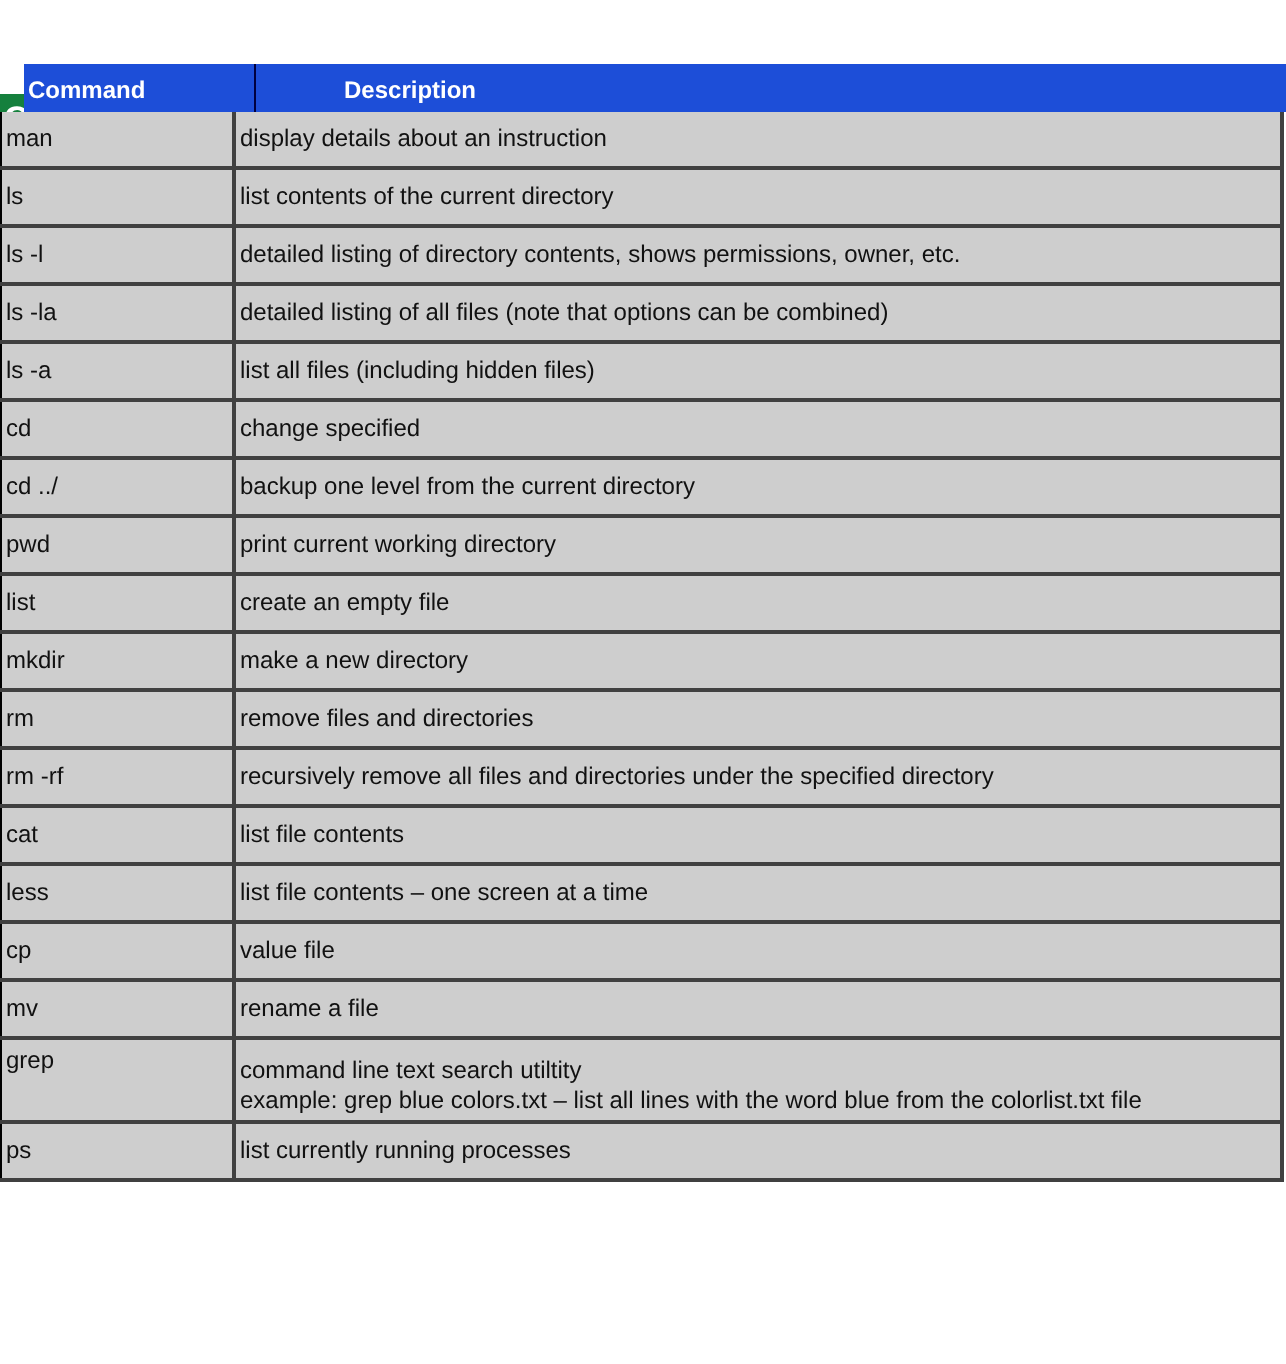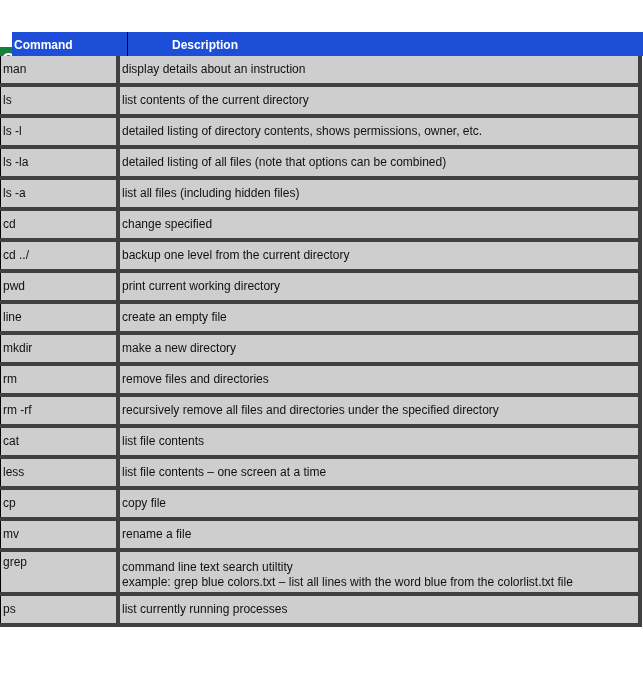--- a/index.html
+++ b/index.html
@@ -7,21 +7,21 @@
   .sheet { position:absolute; left:0; top:0; width:641px; }
   .title-bar { position:absolute; left:0; top:0; width:641px; height:32px; background:#15803d;margin-top:47px; }
   .title-text { position:absolute; left:2px; top:3px; color:#ffffff; font-weight:bold; font-size:17px; letter-spacing:0; }
   .title-rule { position:absolute; left:0; top:24px; width:641px; height:3px; background:#ffe060; box-shadow:0 1px 0 #3a0070; }
   .header-row { position:absolute; left:12px; top:32px; width:641px; height:24px; background:#1d4ed8; }
   .header-row .h { position:absolute; top:6px; color:#ffffff; font-weight:bold; font-size:12px; }
   .header-row .h.cmd { left:2px; }
   .header-row .h.desc { left:119px;margin-left:41px; }
   .header-row .vdiv { position:absolute; left:115px; top:0; width:1px; height:24px; background:#000040; }
   table.cmds { position:absolute; left:0; top:56px; border-collapse:collapse; width:642px; table-layout:fixed; background:#cecece; }
-  table.cmds td { border:4px solid #404040; font-size:12px; color:#111111; padding:0 2px; vertical-align:middle; height:27px; line-height:15px; white-space:nowrap; overflow:hidden; }
+  table.cmds td { border:2px solid #404040; font-size:12px; color:#111111; padding:0 2px; vertical-align:middle; height:27px; line-height:15px; white-space:nowrap; overflow:hidden; }
   table.cmds td.c { width:111px; }
   table.cmds tr.tall td { height:37px; }
   table.cmds tr.tall td.c { vertical-align:top; padding-top:3px; }
   table.cmds tr.tall td.d { vertical-align:bottom; padding-bottom:2px; }
   table.cmds tr:first-child td { border-top:none;margin-left:20px; }
   table.cmds td:first-child { border-left:1px solid #000; }
   .line { display:block; }
 </style>
 </head>
 <body>
@@ -80,21 +80,21 @@
             <span class="line">backup one level from the current directory</span>
           </td>
         </tr>
         <tr>
           <td class="c">pwd</td>
           <td class="d">
             <span class="line">print current working directory</span>
           </td>
         </tr>
         <tr>
-          <td class="c">line</td>
+          <td class="c">list</td>
           <td class="d">
             <span class="line">create an empty file</span>
           </td>
         </tr>
         <tr>
           <td class="c">mkdir</td>
           <td class="d">
             <span class="line">make a new directory</span>
           </td>
         </tr>
@@ -118,21 +118,21 @@
         </tr>
         <tr>
           <td class="c">less</td>
           <td class="d">
             <span class="line">list file contents – one screen at a time</span>
           </td>
         </tr>
         <tr>
           <td class="c">cp</td>
           <td class="d">
-            <span class="line">copy file</span>
+            <span class="line">value file</span>
           </td>
         </tr>
         <tr>
           <td class="c">mv</td>
           <td class="d">
             <span class="line">rename a file</span>
           </td>
         </tr>
         <tr class="tall">
           <td class="c">grep</td>

